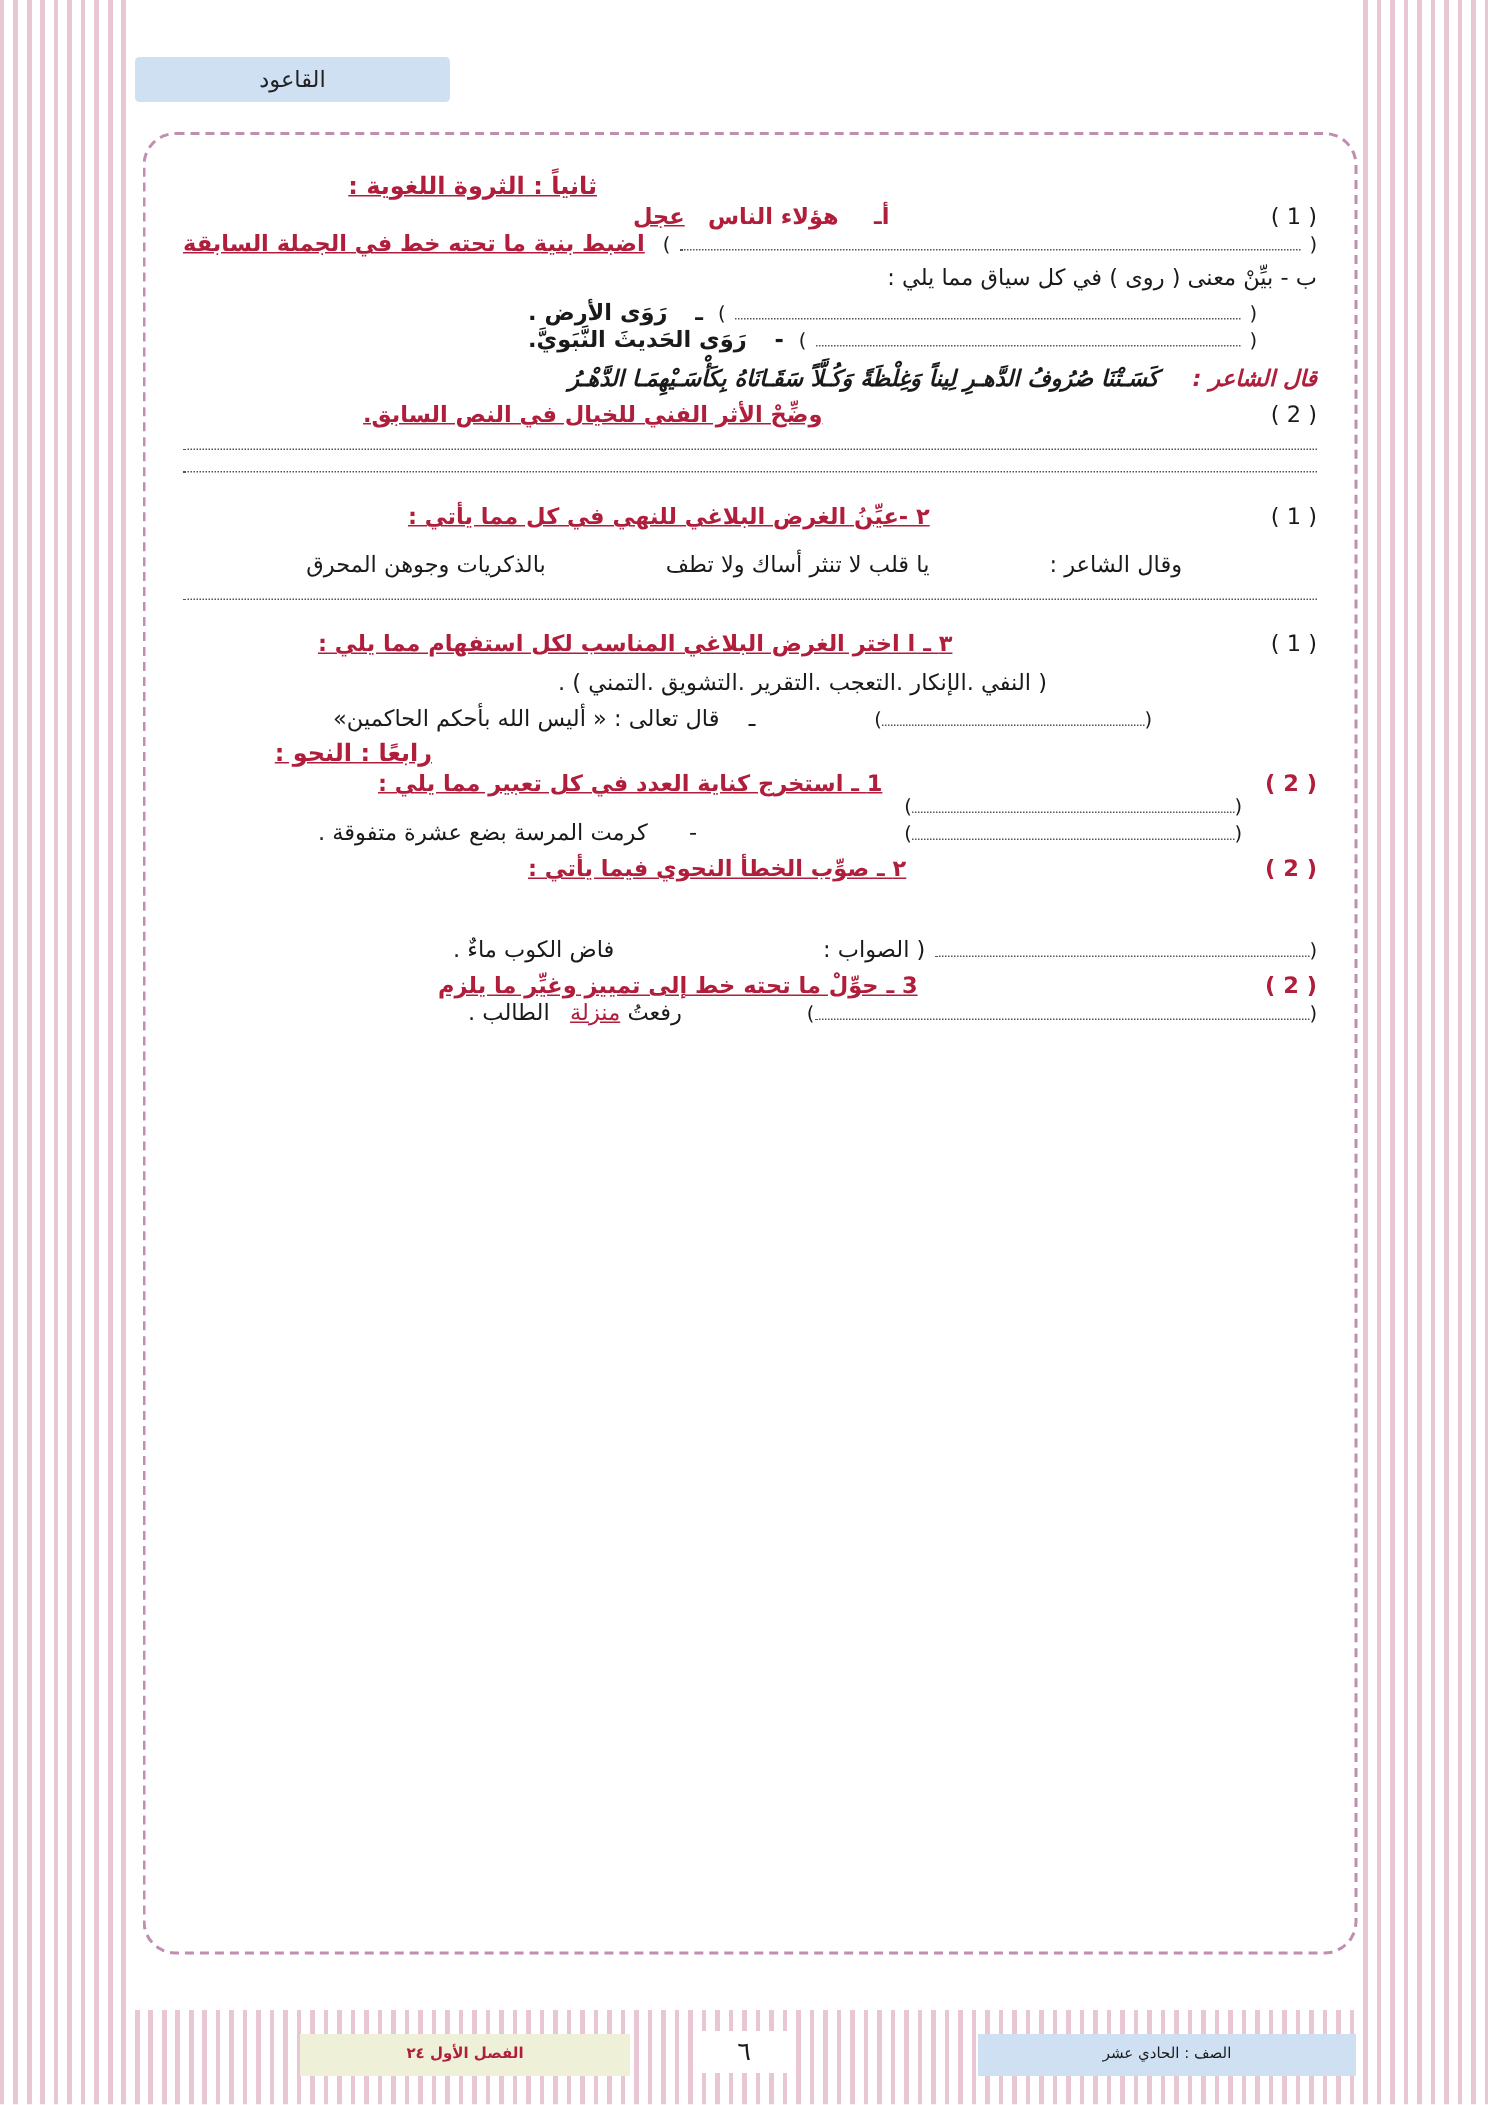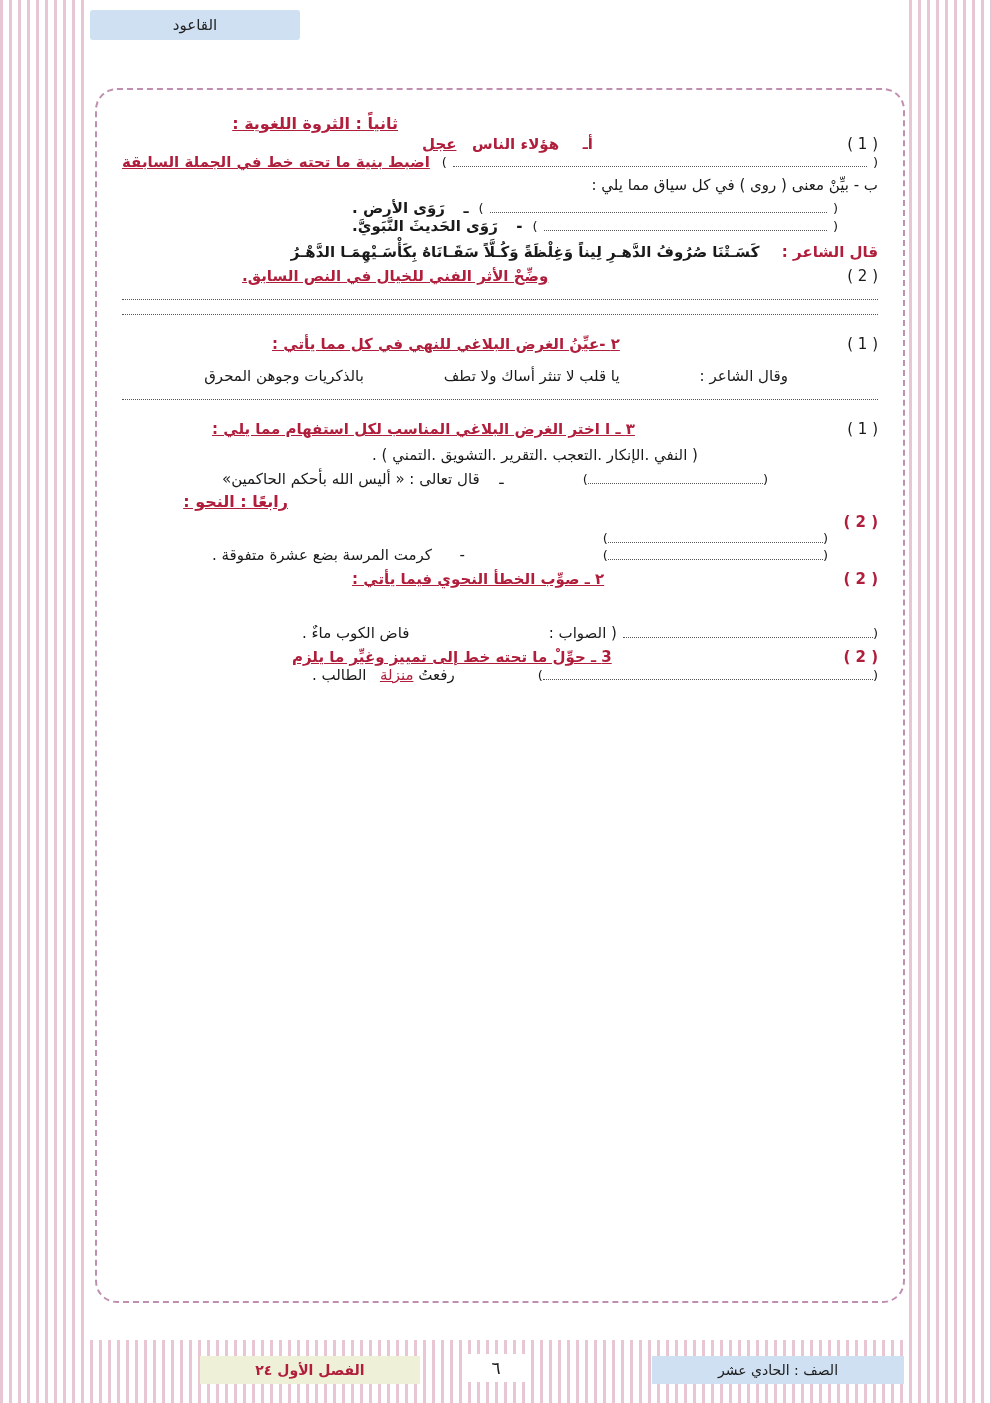--- a/index.html
+++ b/index.html
@@ -28,21 +28,21 @@
     position: absolute;
     left: 88px;
     top: 0;
     width: 816px;
     height: 1340px;
     background: #ffffff;
   }
   .header-tag {
     position: absolute;
     left: 90px;
-    top: 10px;
+    top: 38px;
     width: 210px;
     height: 30px;
     background: #cfe0f3;
     border-radius: 3px;
   }
   .header-tag span {
     display: block;
     text-align: center;
     line-height: 30px;
     font-size: 15px;
@@ -130,34 +130,35 @@
   .item {
     margin: 5px 0;
     direction: rtl;
     text-align: right;
   }
   .poem {
     direction: rtl;
     font-weight: bold;
     color: #1a1a1a;
     letter-spacing: 0.5px;
+    font-style: italic;
   }
   .poem .label { color: #b01e3c; }
   .footer {
     position: absolute;
     left: 0;
     top: 1340px;
     width: 992px;
     height: 63px;
   }
   .foot-box {
     position: absolute;
     height: 28px;
     line-height: 28px;
-    font-size: 14px;
+    font-size: 10px;
     text-align: center;
   }
   .foot-left {
     left: 652px;
     top: 16px;
     width: 252px;
     background: #cfe0f3;
     color: #1a1a1a;
   }
   .foot-mid {
@@ -299,20 +300,21 @@
       <span style="display:inline-block;width:10px;"></span>
       <span>قال تعالى : « أليس الله بأحكم الحاكمين»</span>
     </span>
   </div>
 
   <div class="sec-title" style="padding-right:590px; margin-top:4px;">رابعًا :  النحو :</div>
 
   <div class="row">
     <span class="mark red">( 2 )</span>
     <span style="flex:1"></span>
+    <span class="red-bold-u" style="padding-left:130px;">1 ـ استخرج كناية العدد   في كل تعبير مما يلي :</span>
   </div>
 
   <div class="row">
     <span style="font-size:13px; padding-right:50px;">(</span>
     <span class="dots-short" style="width:215px;"></span>
     <span style="font-size:13px; padding-left:8px;">)</span>
     <span style="flex:1"></span>
   </div>
 
   <div class="row">

